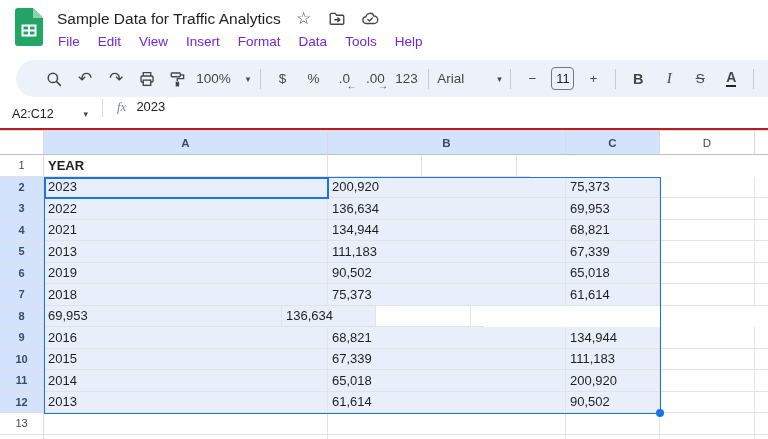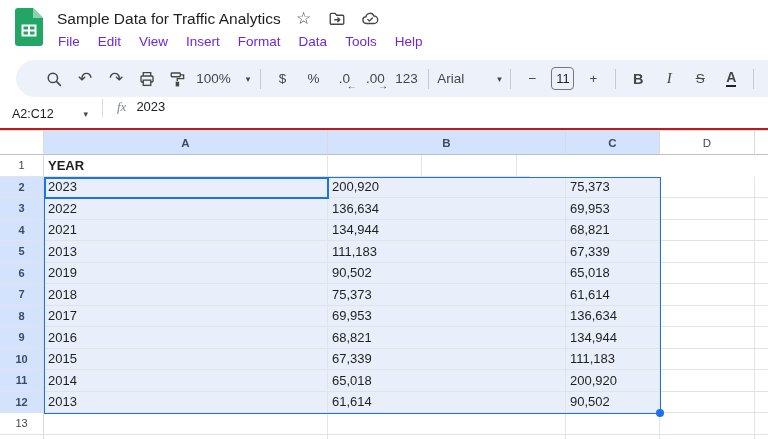--- a/index.html
+++ b/index.html
@@ -262,21 +262,20 @@
   <div class="row">
     <div class="rh rh-sel">7</div>
     <div class="cell w-a cell-sel">2018</div>
     <div class="cell w-b cell-sel">75,373</div>
     <div class="cell w-c cell-sel">61,614</div>
     <div class="cell w-d"></div>
     <div class="cell w-e"></div>
   </div>
   <div class="row">
     <div class="rh rh-sel">8</div>
-    <div class="cell w-a cell-sel">2017</div>
     <div class="cell w-b cell-sel">69,953</div>
     <div class="cell w-c cell-sel">136,634</div>
     <div class="cell w-d"></div>
     <div class="cell w-e"></div>
   </div>
   <div class="row">
     <div class="rh rh-sel">9</div>
     <div class="cell w-a cell-sel">2016</div>
     <div class="cell w-b cell-sel">68,821</div>
     <div class="cell w-c cell-sel">134,944</div>

